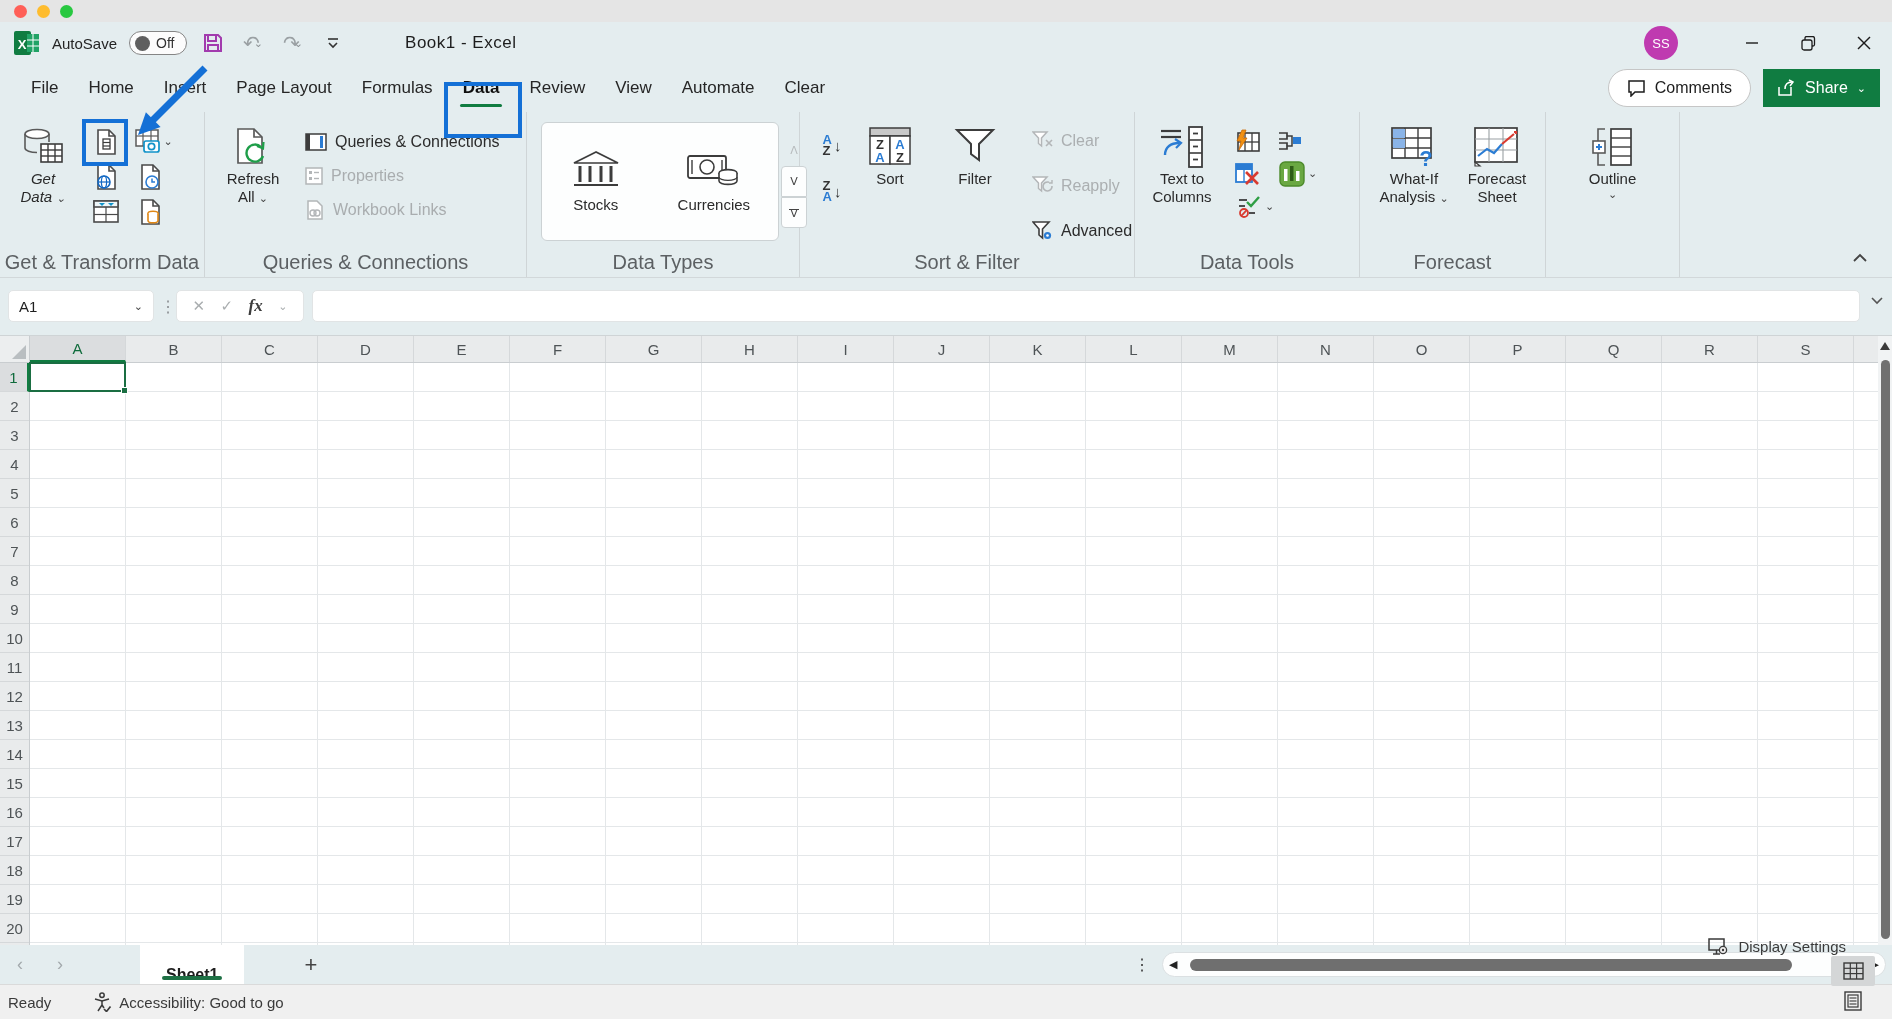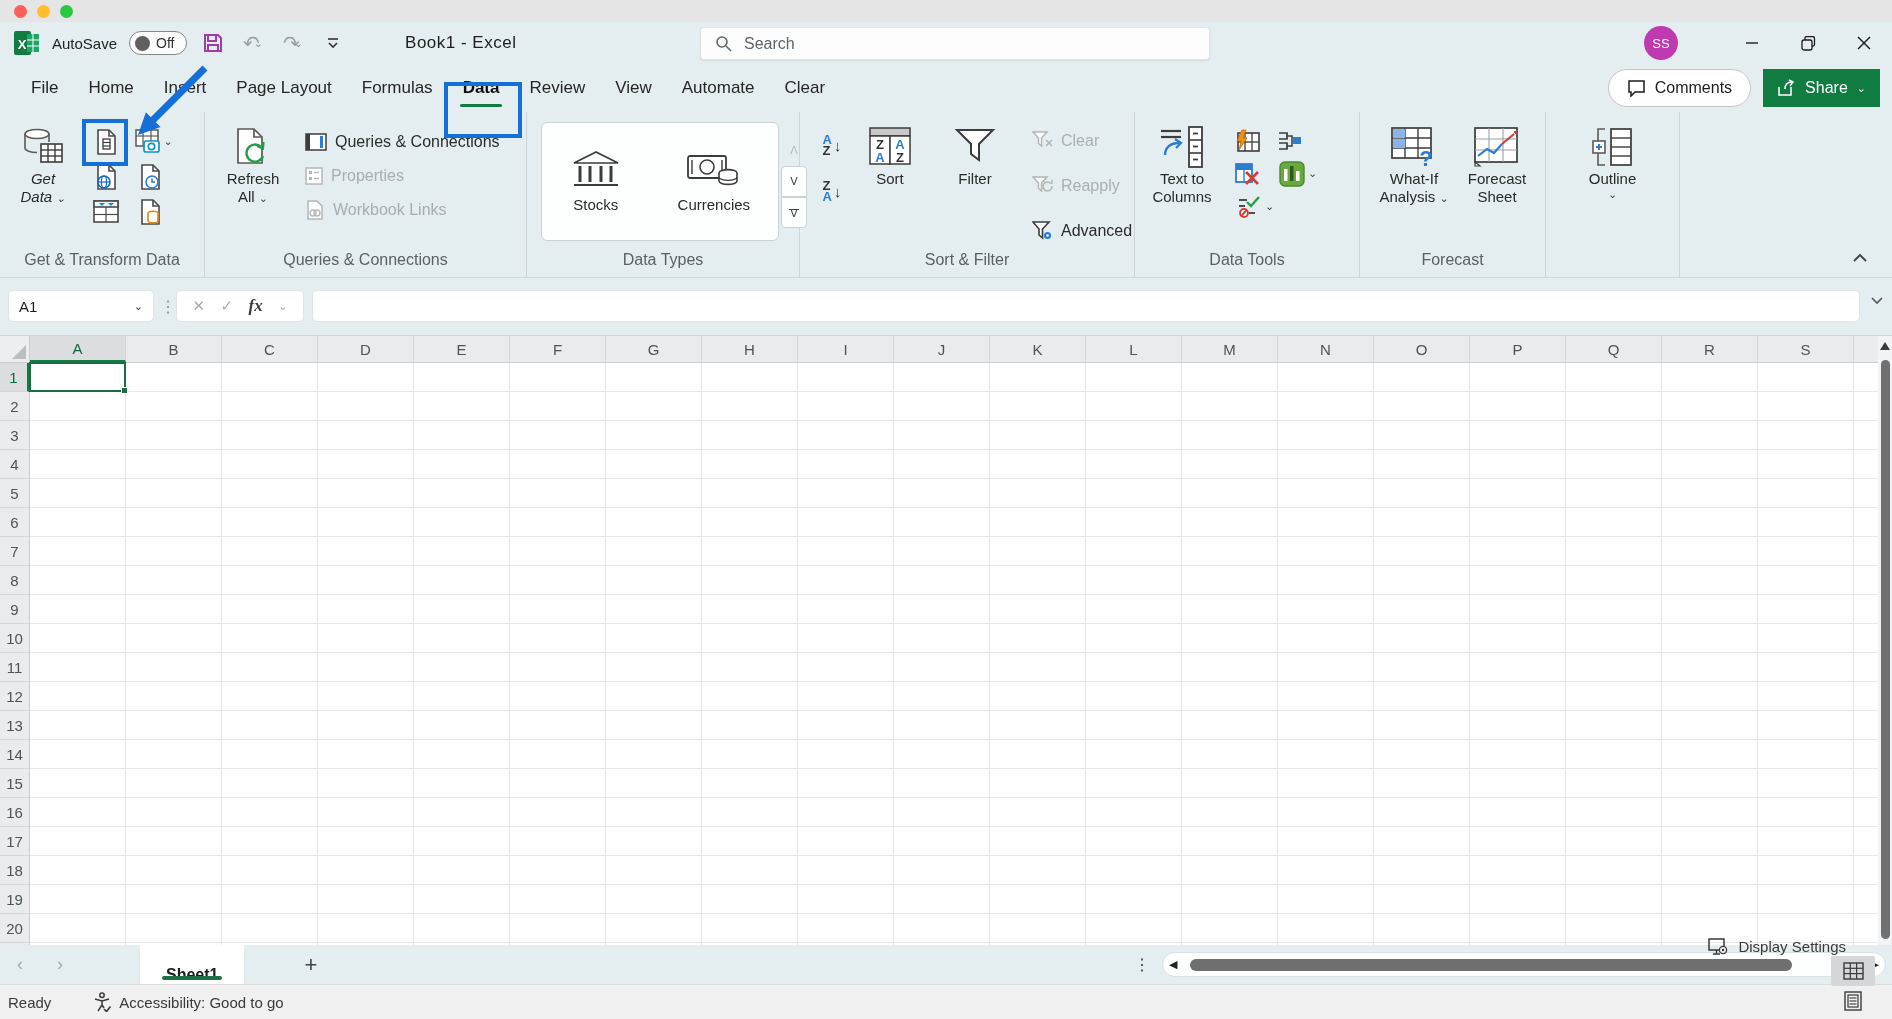--- a/index.html
+++ b/index.html
@@ -38,21 +38,21 @@
   .rtab.active .annot-box { position:absolute; left:-4px; right:-8px; top:18px; bottom:-26px; border:4px solid #1470d6; pointer-events:none; z-index:40; }
   .tabrow-right { position:absolute; right:12px; top:69px; display:flex; gap:12px; align-items:center; }
   .btn-comments { height:38px; border:1px solid #c6c6c6; background:#fff; border-radius:19px; display:flex; align-items:center; gap:9px; padding:0 18px; font-size:16px; color:#1d1d1d; }
   .btn-share { height:38px; background:#107c41; border-radius:0; display:flex; align-items:center; gap:9px; padding:0 14px; font-size:16px; color:#fff; }
 
   
   .ribbon { position:absolute; left:0; top:112px; width:100%; height:166px; background:#e4edef; border-bottom:1px solid #d2d8da; display:flex; }
   .rgroup { position:relative; height:100%; border-right:1px solid #cfd5d7; display:flex; flex-direction:column; }
   .rgroup:last-child { border-right:none; }
   .rg-content { flex:1; display:flex; padding-top:12px; }
-  .rg-label { height:26px; text-align:center; font-size:16px; color:#5c6063; }
+  .rg-label { height:26px; text-align:center; font-size:20px; color:#5c6063; }
   .bigbtn { display:flex; flex-direction:column; align-items:center; width:72px; }
   .bigbtn .icon44 { height:46px; display:flex; align-items:center; justify-content:center; }
   .bigbtn .lbl { font-size:15px; line-height:18px; color:#2a2a2a; text-align:center; white-space:nowrap; }
   .chev { font-size:11px; color:#444; }
   .smallgrid { display:grid; grid-template-columns:44px 40px; grid-auto-rows:35px; align-items:center; }
   .sbtn { position:relative; width:32px; height:32px; display:flex; align-items:center; justify-content:center; }
   .annot-icon-box { position:absolute; left:-8px; top:-7px; width:46px; height:47px; border:4px solid #1470d6; pointer-events:none; z-index:40; }
   .ritem { display:flex; align-items:center; gap:8px; height:32px; font-size:16px; color:#2c2c2c; white-space:nowrap; }
   .ritem.disabled { color:#a9adaf; }
   .gallery { display:flex; align-items:stretch; margin:2px 10px 10px 14px; }
@@ -175,29 +175,20 @@
         <span class="chev-sm">⌄</span>
       </span>
     <span class="qbtn">
       <svg width="14" height="12" viewBox="0 0 14 12">
           <line x1="2" y1="2" x2="12" y2="2" stroke="#333" stroke-width="1.6"></line>
           <path d="M3 6 l4 4 l4 -4" fill="none" stroke="#333" stroke-width="1.6"></path>
         </svg>
     </span>
     <span class="doc-title">Book1  -  Excel</span>
 
-    <span class="searchbox">
-      <span>
-        <svg width="17" height="17" viewBox="0 0 17 17">
-            <circle cx="7" cy="7" r="5" fill="none" stroke="#5f6568" stroke-width="1.6"></circle>
-            <line x1="11" y1="11" x2="16" y2="16" stroke="#5f6568" stroke-width="1.6"></line>
-          </svg>
-      </span>
-      <span class="ph">Search</span>
-    </span>
 
     <span class="tb-right">
       <span class="avatar">SS</span>
       <span class="winbtn">
         <svg width="14" height="14" viewBox="0 0 14 14">
             <line x1="1" y1="7" x2="13" y2="7" stroke="#1c1c1c" stroke-width="1.4"></line>
           </svg>
       </span>
       <span class="winbtn">
         <svg width="15" height="15" viewBox="0 0 15 15">

